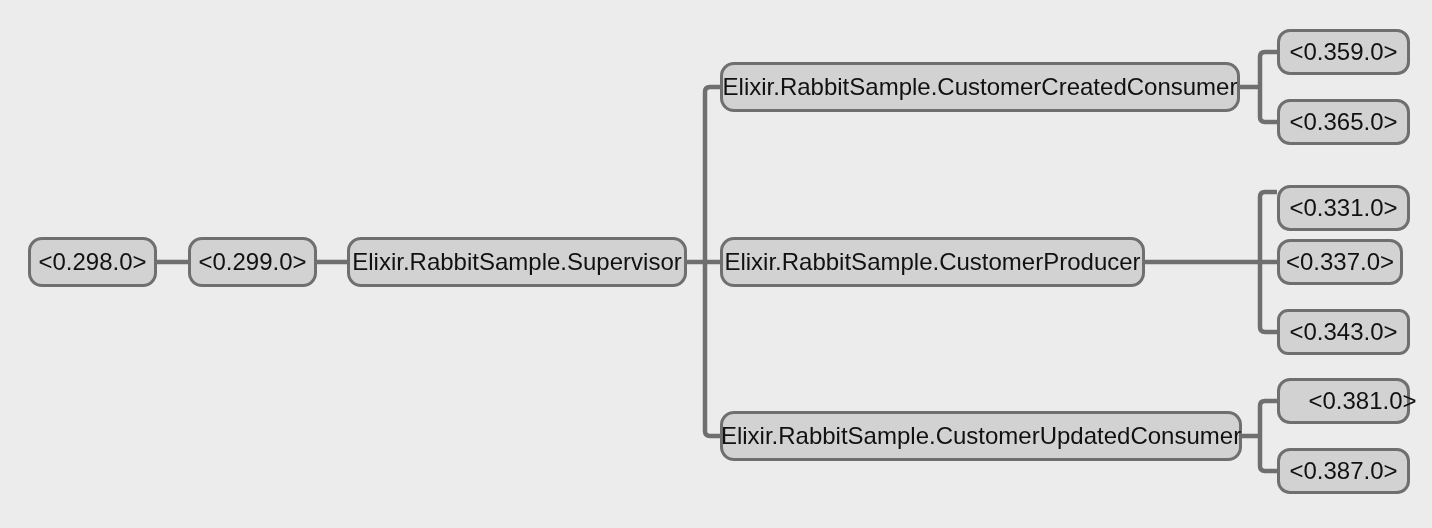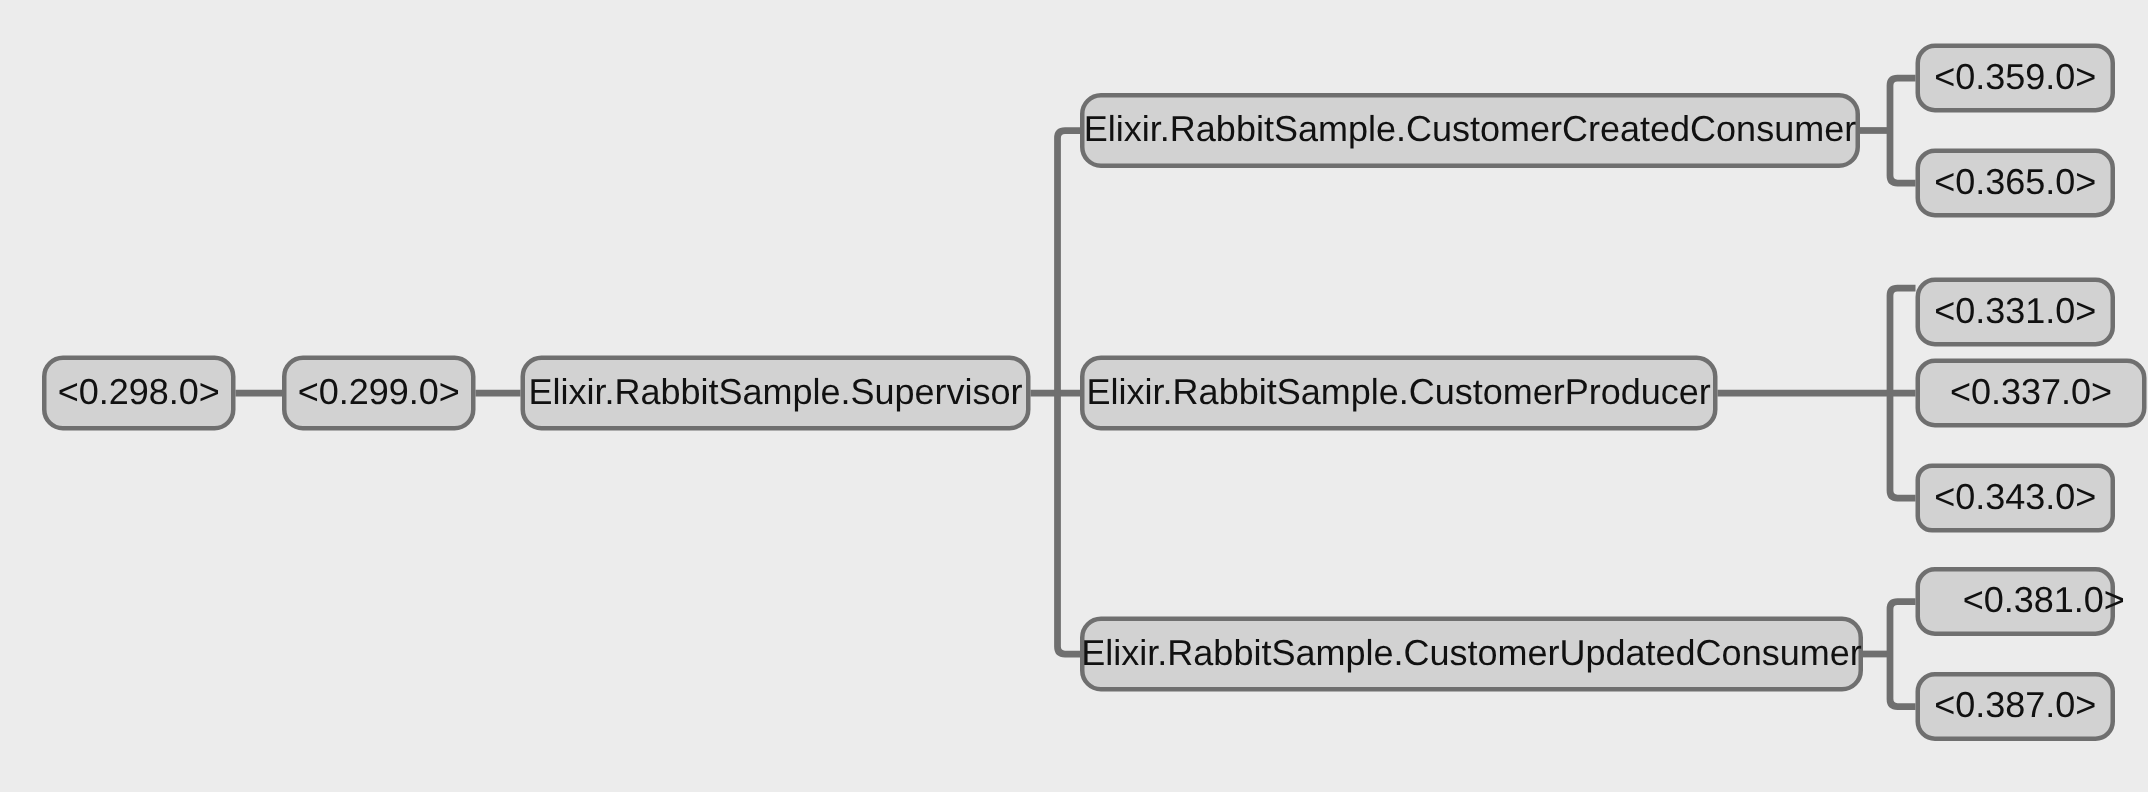--- a/index.html
+++ b/index.html
@@ -81,21 +81,21 @@
   <div class="node" style="left:720px; top:62px; width:520px; height:50px;">Elixir.RabbitSample.CustomerCreatedConsumer</div>
 
   <div class="node small" style="left:1277px; top:29px; width:133px; height:46px;">&lt;0.359.0&gt;</div>
 
   <div class="node small" style="left:1277px; top:99px; width:133px; height:46px;">&lt;0.365.0&gt;</div>
 
   <div class="node" style="left:720px; top:237px; width:425px; height:50px;">Elixir.RabbitSample.CustomerProducer</div>
 
   <div class="node small" style="left:1277px; top:169px; width:133px; height:46px;margin-top:16px;">&lt;0.331.0&gt;</div>
 
-  <div class="node small" style="left:1277px; top:239px; width:154px; height:46px;">&lt;0.337.0&gt;</div>
+  <div class="node small" style="left:1277px; top:239px; width:126px; height:46px;">&lt;0.337.0&gt;</div>
 
   <div class="node small" style="left:1277px; top:309px; width:133px; height:46px;border-radius:11px;">&lt;0.343.0&gt;</div>
 
   <div class="node" style="left:720px; top:411px; width:522px; height:50px;">Elixir.RabbitSample.CustomerUpdatedConsumer</div>
 
   <div class="node small" style="left:1277px; top:378px; width:133px; height:46px;padding-left:38px;">&lt;0.381.0&gt;</div>
 
   <div class="node small" style="left:1277px; top:448px; width:133px; height:46px;">&lt;0.387.0&gt;</div>
 
 </div>

